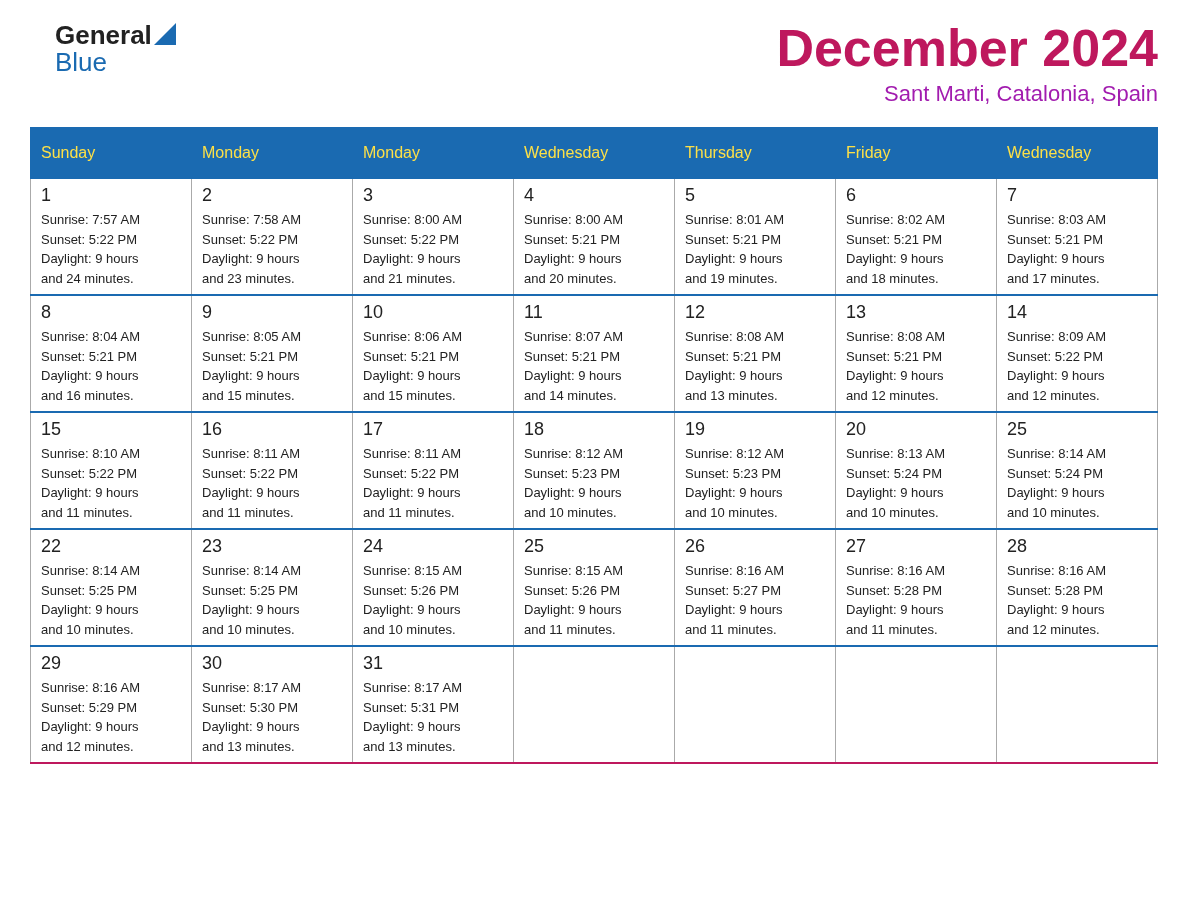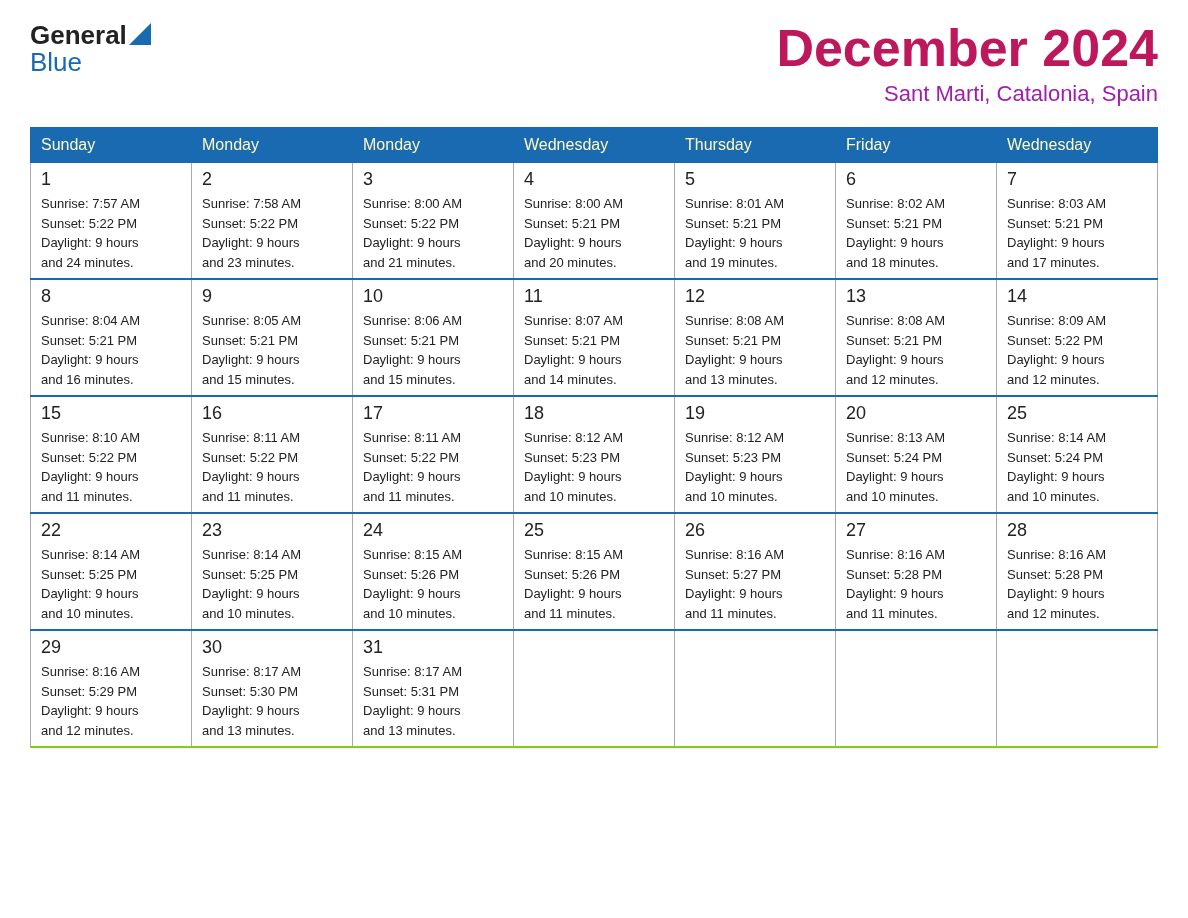--- a/index.html
+++ b/index.html
@@ -34,38 +34,38 @@
       color: #a21caf;
       margin-top: 4px;
     }
     .calendar-table {
       width: 100%;
       border-collapse: collapse;
       table-layout: fixed;
     }
     .calendar-table thead tr th {
       background-color: #1a6ab1;
-      color: #fef9c3;
+      color: #fde047;
       text-align: left;
-      padding: 8px 10px;
+      padding: 16px 10px;
       font-size: 16px;
       font-weight: normal;
       border: 1px solid #1a6ab1;
     }
     .calendar-table tbody tr td {
       border: 1px solid #aaa;
       padding: 6px 10px;
       vertical-align: top;
       font-size: 13px;
       color: #222;
       height: 100px;
       border-bottom: 2px solid #1a6ab1;
     }
     .calendar-table tbody tr:last-child td {
-      border-bottom: 2px solid #84cc16;
+      border-bottom: 2px solid #be185d;
     }
     .day-number {
       font-size: 18px;
       font-weight: normal;
       margin-bottom: 4px;
       display: block;
     }
     .day-info {
       font-size: 13px;
       line-height: 1.5;
@@ -73,21 +73,21 @@
     }
     .empty-cell {
       background: #fff;
     }
   </style>
 </head>
 <body>
 
 <div class="header-area">
   <div class="logo-area">
-    <div style="font-size:24px; font-weight:bold; color:#222; line-height:1.2;">
+    <div style="font-size:24px; font-weight:bold; color:#222; line-height:1.2;margin-left:25px;">
       <div style="display:flex; align-items:center;">
         <span style="color:#222; font-weight:bold; font-size:26px;">General</span>
         <svg width="22" height="22" viewBox="0 0 22 22" style="margin-left:2px; margin-top:-4px;">
           <polygon points="0,22 22,22 22,0" fill="#1a6ab1"></polygon>
         </svg>
       </div>
       <div style="color:#1a6ab1; font-weight:normal; font-size:26px; margin-top:-4px;">Blue</div>
     </div>
   </div>
   <div class="title-area">

